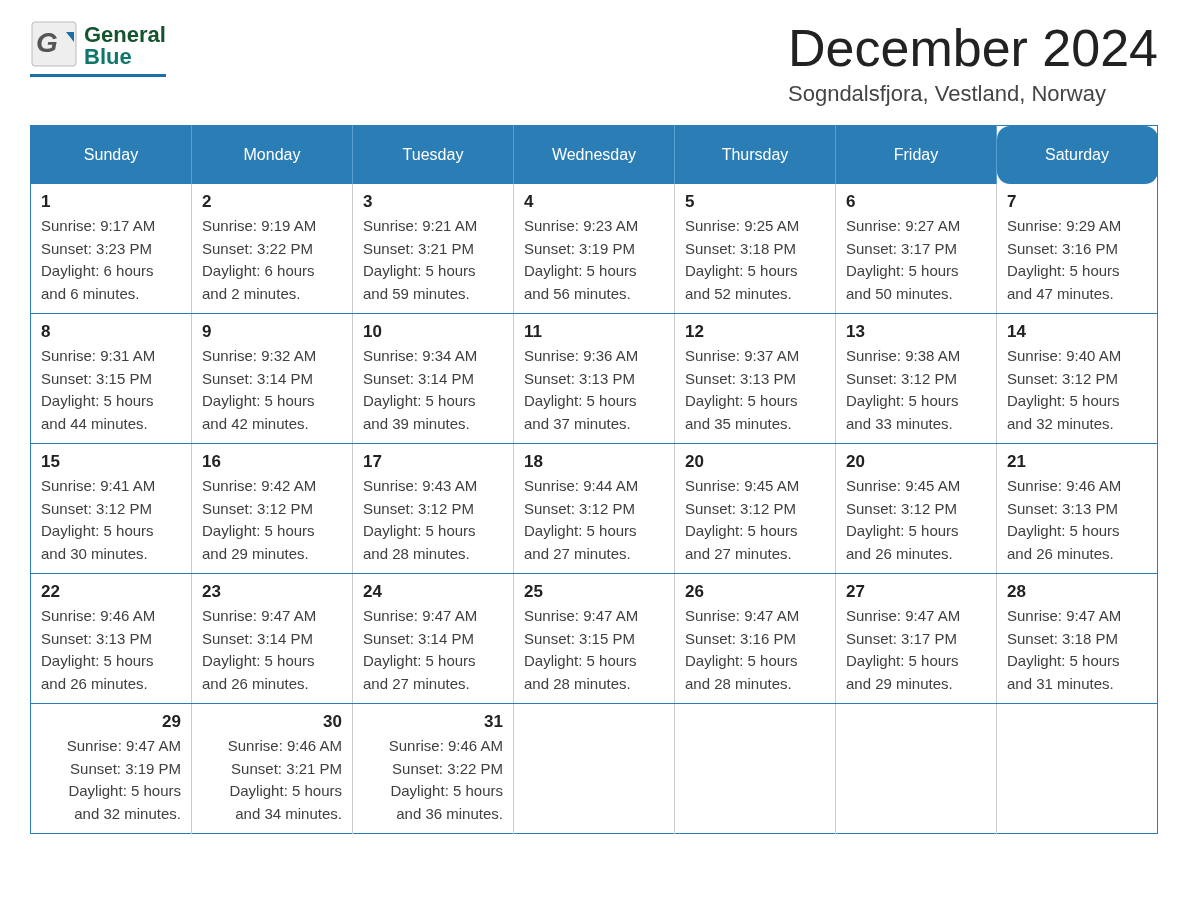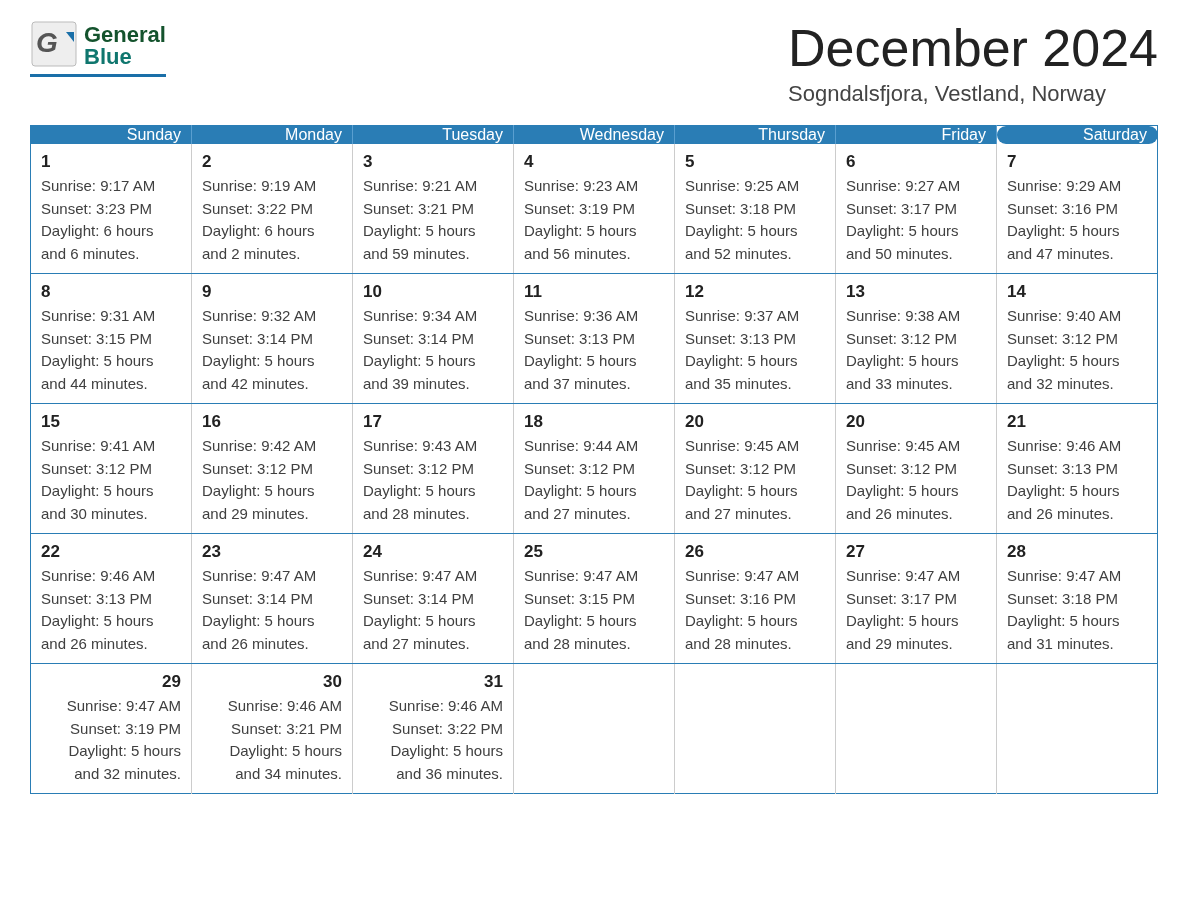--- a/index.html
+++ b/index.html
@@ -42,22 +42,22 @@
       margin-top: 4px;
     }
     .calendar-table {
       width: 100%;
       border-collapse: collapse;
       border: 1px solid #2a7db5;
     }
     .calendar-table th {
       background: #2a7db5;
       color: white;
-      padding: 0 10px;
-      text-align: right;
+      padding: 20px 10px;
+      text-align: center;
       font-size: 16px;
       font-weight: normal;
       border-right: 1px solid #5a9fd0;
     }
     .calendar-table th:last-child {
       border-right: none;
       border-radius: 13px;
     }
     .calendar-table td {
       vertical-align: top;

